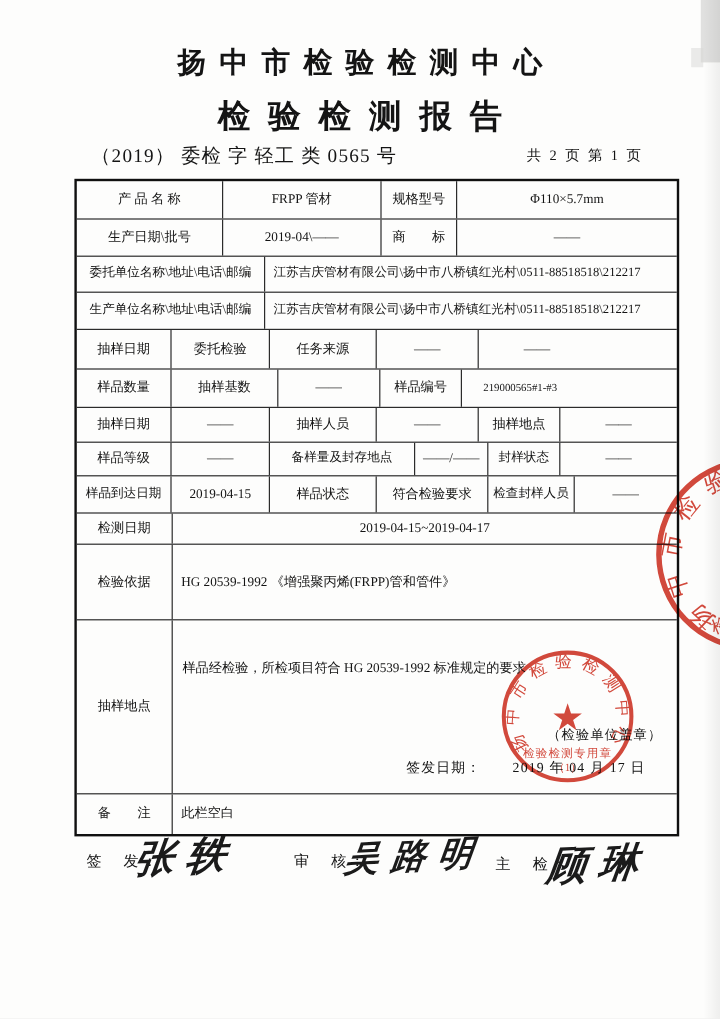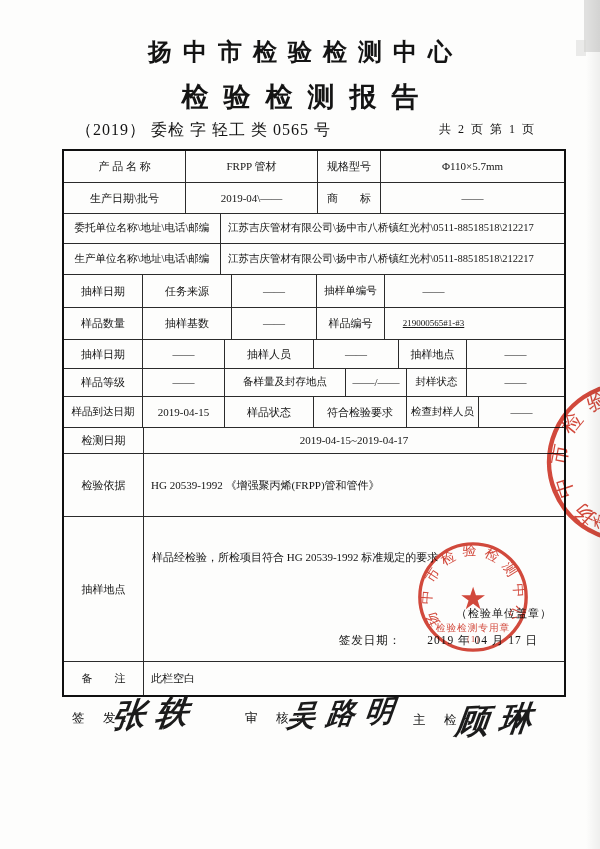--- a/index.html
+++ b/index.html
@@ -20,21 +20,21 @@
   .page-info{position:absolute;right:64px;top:121px;font-size:12px;letter-spacing:2px;}
   
   #report-table{position:absolute;left:62px;top:149px;width:500px;border:2.5px solid #101010;background:transparent;}
   .tr{display:flex;border-bottom:1px solid var(--line);}
   .tr.last{border-bottom:none;}
   .c{box-sizing:border-box;border-right:1px solid var(--line);display:flex;align-items:center;
      justify-content:center;font-size:11px;text-align:left;line-height:1.15;overflow:hidden;}
   .c.end{border-right:none;}
   .c.left{justify-content:flex-start;text-align:left;padding-left:7px;}
   .small{font-size:10.5px;}
-  .tiny{font-size:9px;text-decoration:underline;}
+  .tiny{font-size:9px;}
   
   .concl{position:relative;display:block;padding:34px 10px 0 8px;text-align:left;}
   .seal-hint{position:absolute;right:12px;top:90px;font-size:11px;letter-spacing:1px;}
   .issue-line{position:absolute;right:26px;bottom:14px;font-size:11.5px;letter-spacing:1px;margin-left:34px;}
   .issue-line .gap{display:inline-block;width:26px;}
   
   .sig-label{position:absolute;font-size:12.5px;letter-spacing:3px;}
   .sig-name{position:absolute;font-size:33px;font-style:italic;font-weight:600;letter-spacing:10px;
     color:#1b1b1b;transform:rotate(-3deg) skewX(-10deg);font-family:"Liberation Serif","DejaVu Serif",serif;}
   
@@ -78,23 +78,23 @@
       <div class="c end left small" style="width:343px">江苏吉庆管材有限公司\扬中市八桥镇红光村\0511-88518518\212217</div>
     </div>
 
     <div class="tr" style="height:30px">
       <div class="c small" style="width:157px">生产单位名称\地址\电话\邮编</div>
       <div class="c end left small" style="width:343px">江苏吉庆管材有限公司\扬中市八桥镇红光村\0511-88518518\212217</div>
     </div>
 
     <div class="tr" style="height:32px">
       <div class="c" style="width:79px">抽样日期</div>
+      <div class="c" style="width:82px">委托检验</div>
       <div class="c" style="width:89px">任务来源</div>
       <div class="c" style="width:85px">——</div>
-      <div class="c small" style="width:68px">抽样单编号</div>
       <div class="c end" style="width:97px">——</div>
     </div>
 
     <div class="tr" style="height:31px">
       <div class="c" style="width:79px">样品数量</div>
       <div class="c" style="width:89px">抽样基数</div>
       <div class="c" style="width:85px">——</div>
       <div class="c" style="width:68px">样品编号</div>
       <div class="c end tiny" style="width:97px">219000565#1-#3</div>
     </div>

